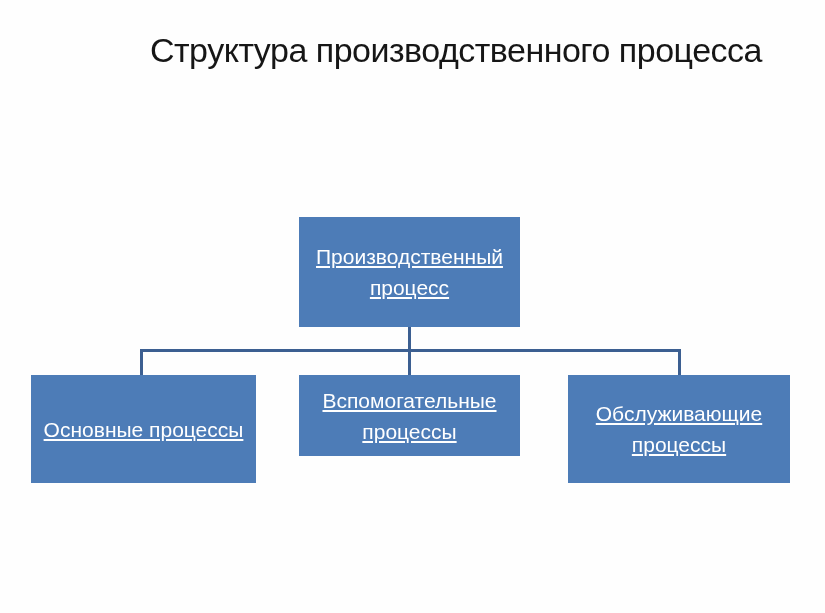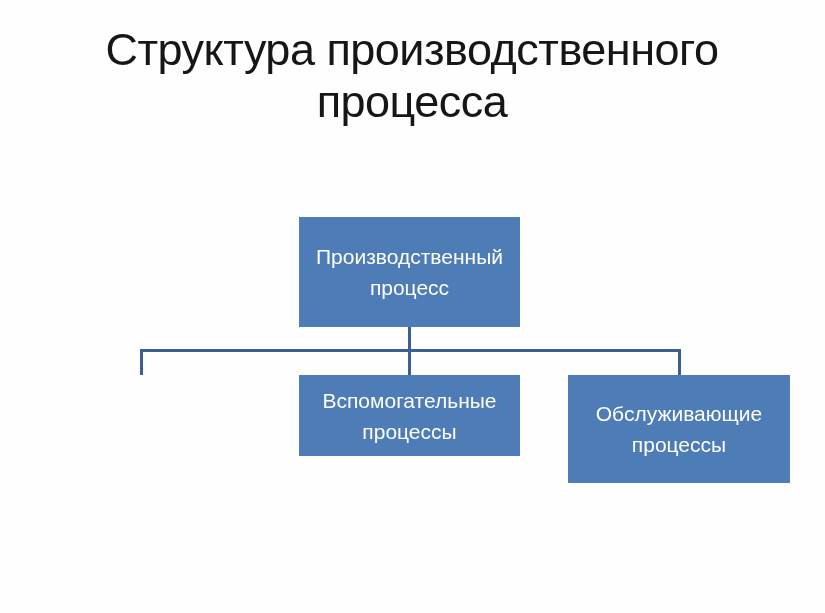--- a/index.html
+++ b/index.html
@@ -17,37 +17,38 @@
     width: 825px;
     height: 613px;
     background: var(--background);
     overflow: hidden;
   }
   .slide-title {
     position: absolute;
     left: 62px;
     top: 24px;
     width: 700px;
-    text-align: center;
-    font-size: 45px;
+    text-align: right;
+    font-size: 34px;
     line-height: 52px;
     color: var(--title-text);
     letter-spacing: -0.5px;
   }
   .node {
     position: absolute;
     background: var(--box-fill);
     color: var(--box-text);
     display: flex;
     align-items: center;
     justify-content: center;
     text-align: center;
     font-size: 21px;
     line-height: 31px;
     padding: 4px 4px;
+    text-decoration: underline;
   }
   .node-root   { left: 299px; top: 217px; width: 221px; height: 110px; }
   .node-child1 { left:  31px; top: 375px; width: 225px; height: 108px; }
   .node-child2 { left: 299px; top: 375px; width: 221px; height: 81px; }
   .node-child3 { left: 568px; top: 375px; width: 222px; height: 108px; text-align: center; }
   .connector {
     position: absolute;
     background: var(--connector);
   }
   .conn-stem-root { left: 408px; top: 327px; width: 3px;  height: 23px; }
@@ -64,18 +65,19 @@
   <div class="slide-title">Структура производственного процесса</div>
 
   <div class="connector conn-stem-root"></div>
   <div class="connector conn-bus"></div>
   <div class="connector conn-drop-1"></div>
   <div class="connector conn-drop-2"></div>
   <div class="connector conn-drop-3"></div>
 
   <div class="node node-root">Производственный процесс</div>
 
+  <div class="node node-child1">Основные процессы</div>
 
   <div class="node node-child2">Вспомогательные процессы</div>
 
   <div class="node node-child3">Обслуживающие процессы</div>
 
 </div>
 
 </body></html>

